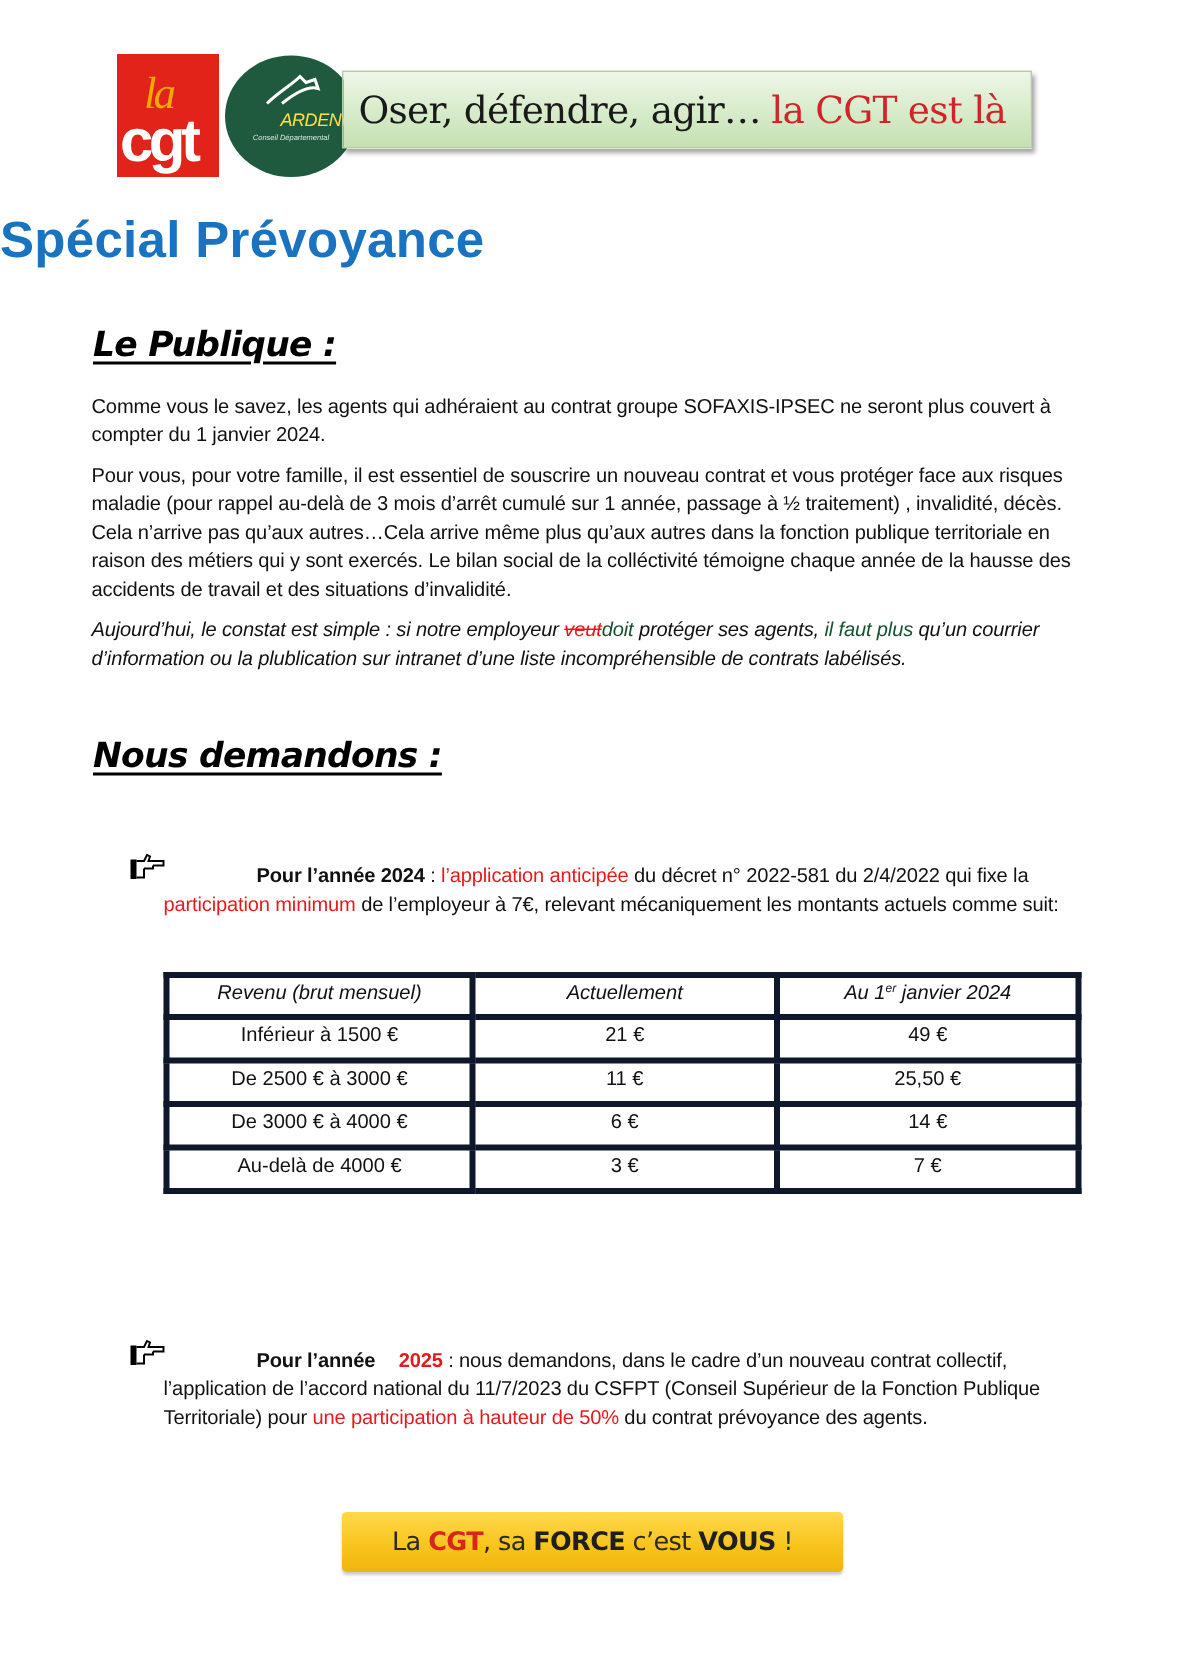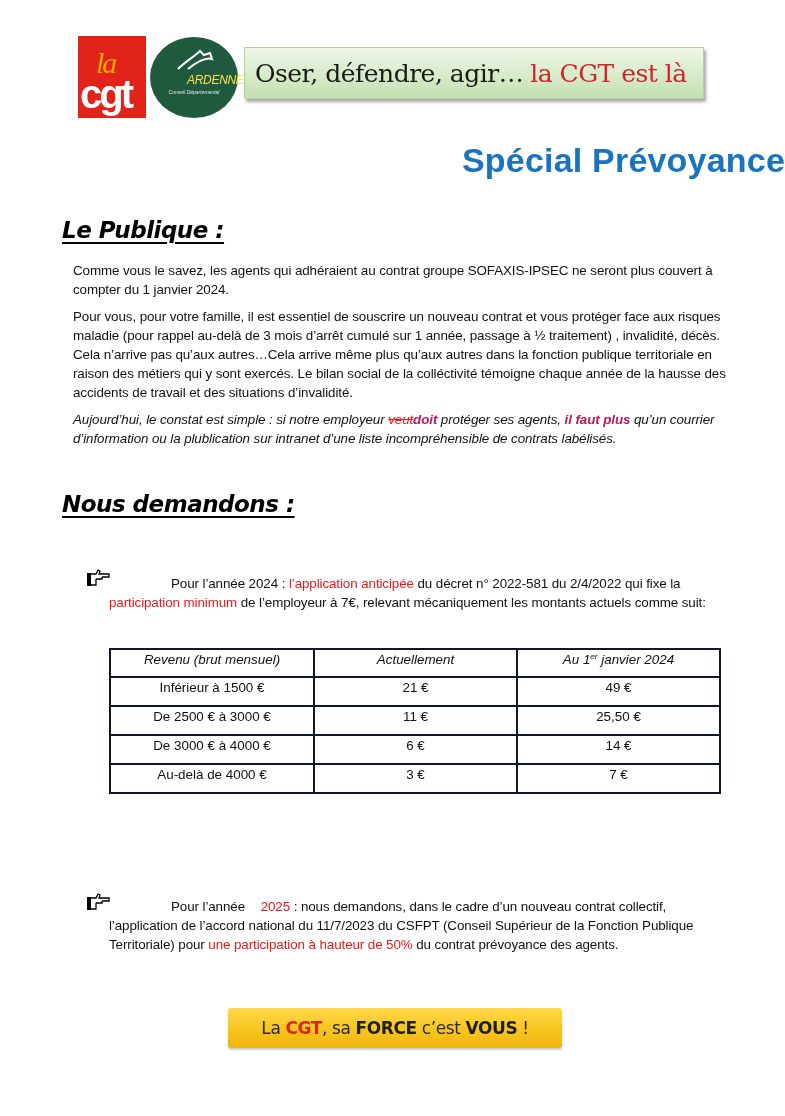--- a/index.html
+++ b/index.html
@@ -9,45 +9,45 @@
   
   .logo-cgt { position: absolute; left: 78px; top: 36px; width: 68px; height: 82px; background: #e2231a; overflow: hidden; }
   .logo-cgt .la { position: absolute; left: 18px; top: 10px; font-family: "Liberation Serif", serif; font-style: italic; font-size: 30px; color: #f2a900; letter-spacing: -2px; }
   .logo-cgt .cgt { position: absolute; left: 2px; top: 38px; font-family: "Liberation Sans", sans-serif; font-weight: bold; font-size: 40px; color: #ffffff; letter-spacing: -3px; line-height: 40px; }
 
   .logo-ard { position: absolute; left: 150px; top: 37px; width: 88px; height: 81px; border-radius: 50%; background: #1f5a3f; }
   .logo-ard .mount { position: absolute; left: 26px; top: 10px; width: 40px; height: 26px; }
   .logo-ard .name { position: absolute; left: 0; width: 100%; top: 36px; text-align: center; color: #fde047; font-family: "Liberation Sans", sans-serif; font-style: italic; font-size: 12px; letter-spacing: -0.3px; padding-left: 37px; }
   .logo-ard .sub { position: absolute; left: 0; width: 100%; top: 52px; text-align: center; color: #d9e8df; font-size: 5px; font-style: italic; }
 
-  .slogan { position: absolute; left: 244px; top: 47px; width: 460px; height: 52px;
+  .slogan { position: absolute; left: 228px; top: 47px; width: 460px; height: 52px;
     background: linear-gradient(to bottom, #eef6e8 0%, #d6ebc9 55%, #c5e0b2 100%);
     border: 1px solid #b5cfa3; box-shadow: 2px 3px 3px rgba(0,0,0,0.35);
     display: flex; align-items: center; padding-left: 10px;
     font-family: "DejaVu Serif", serif; font-size: 25px; letter-spacing: -0.5px; white-space: nowrap; }
   .slogan .black { color: #1a1a1a; }
   .slogan .red { color: #d2232a; margin-left: 7px; }
 
-  .title { position: absolute; left: 0; width: 785px; top: 141px; text-align: right; font-family: "Liberation Sans", sans-serif; font-weight: bold; font-size: 34px; color: #1a73c0; letter-spacing: 0.2px; }
+  .title { position: absolute; left: 0; width: 785px; top: 141px; text-align: left; font-family: "Liberation Sans", sans-serif; font-weight: bold; font-size: 34px; color: #1a73c0; letter-spacing: 0.2px; }
 
   .section-h { position: absolute; left: 62px; font-family: "DejaVu Sans", sans-serif; font-weight: bold; font-style: italic; font-size: 23px; color: #000; text-decoration: underline; text-underline-offset: 4px; text-decoration-thickness: 2px; letter-spacing: -0.5px; }
 
-  .para { position: absolute; left: 61px; width: 670px; font-size: 13.4px; line-height: 19px; color: #111; letter-spacing: -0.1px; margin-left: 12px; }
+  .para { position: absolute; left: 61px; width: 670px; font-size: 13.4px; line-height: 19px; color: #111; letter-spacing: -0.1px; }
   .para.italic { font-style: italic; }
   .red { color: #e8191c; }
-  .redbold { color: #be185d; font-weight: bold; }
+  .redbold { color: #14532d; font-weight: normal; }
   .strike { color: #e8191c; text-decoration: line-through; }
 
   .hand { position: absolute; width: 24px; height: 18px; }
   .demand { position: absolute; left: 109px; width: 625px; font-size: 13.4px; line-height: 19px; color: #111; letter-spacing: -0.1px; }
   .demand .lead { display: inline-block; width: 50px; }
-  .demand b { font-weight: normal; padding-left: 12px; }
+  .demand b { font-weight: bold; padding-left: 12px; }
 
   table.rates { position: absolute; left: 109px; top: 648px; width: 612px; border-collapse: collapse; font-size: 13.4px; }
-  table.rates th, table.rates td { border: 2px solid #0f172a; text-align: center; height: 29px; vertical-align: top; padding-top: 2px; }
+  table.rates th, table.rates td { border: 4px solid #0f172a; text-align: center; height: 29px; vertical-align: top; padding-top: 2px; }
   table.rates th { font-weight: normal; font-style: italic; height: 28px; }
   table.rates th:nth-child(1), table.rates td:nth-child(1) { width: 204px; }
   table.rates th:nth-child(2), table.rates td:nth-child(2) { width: 203px; }
   sup { font-size: 8px; vertical-align: 5px; }
 
   .banner { position: absolute; left: 228px; top: 1008px; width: 334px; height: 40px;
     background: linear-gradient(to bottom, #ffd84a 0%, #f7c31a 60%, #efb50f 100%);
     border-radius: 3px; box-shadow: 0 2px 2px rgba(0,0,0,0.2);
     display: flex; align-items: center; justify-content: center;
     font-family: "DejaVu Sans", sans-serif; font-size: 17px; color: #2a2a2a; letter-spacing: -0.4px; white-space: pre; }

